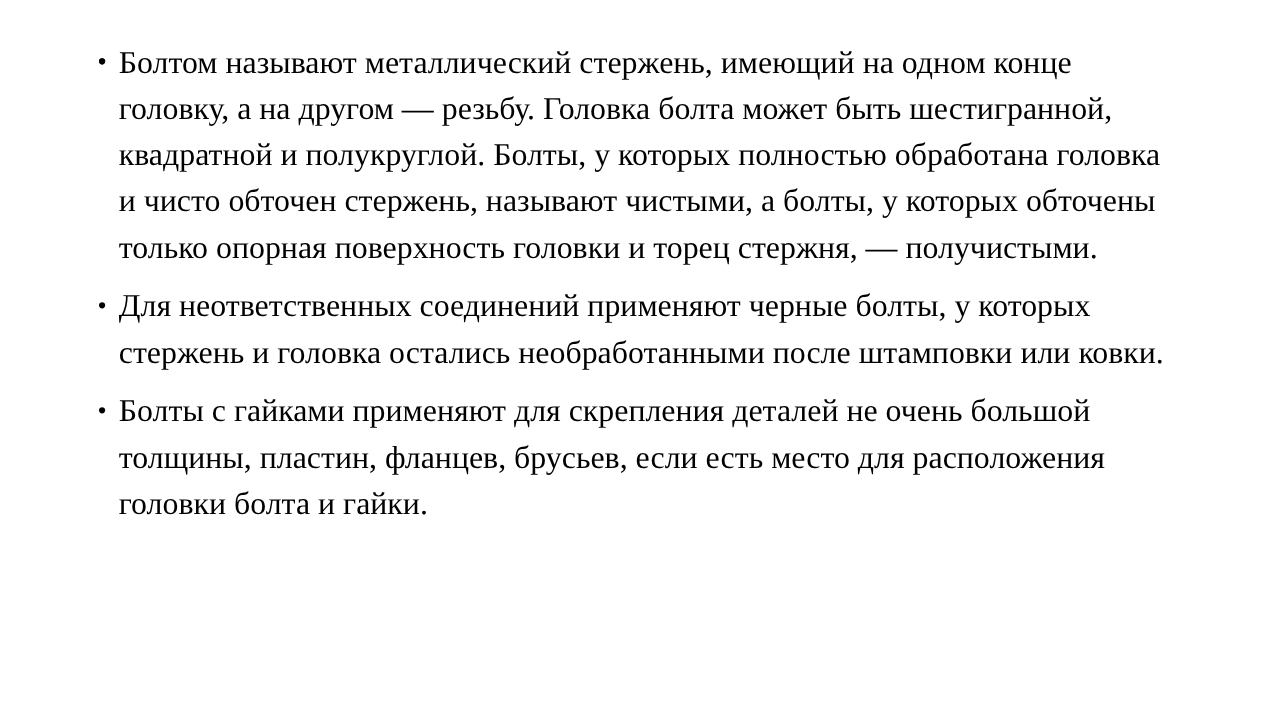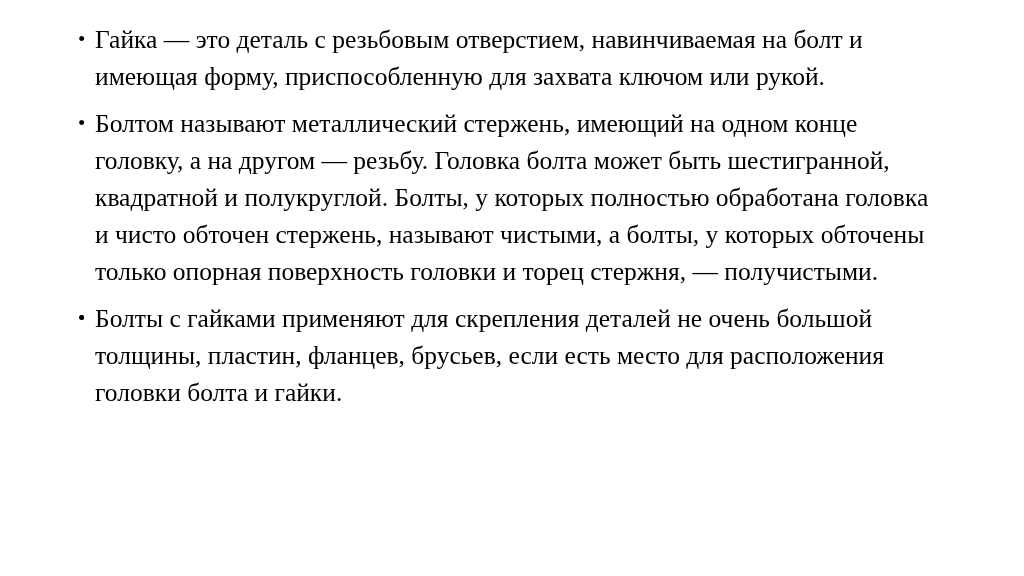--- a/index.html
+++ b/index.html
@@ -48,27 +48,27 @@
     display: inline;
   }
 </style>
 </head>
 <body>
 
 <div class="slide">
   <ul class="bullet-list">
     <li class="bullet-item">
       <span class="bullet-marker">•</span>
-      <span class="bullet-text">Гайка — это деталь с резьбовым отверстием, навинчиваемая на болт и имеющая форму, приспособленную для захвата ключом или рукой.</span>
     </li>
     <li class="bullet-item">
       <span class="bullet-marker">•</span>
       <span class="bullet-text">Болтом называют металлический стержень, имеющий на одном конце головку, а на другом — резьбу. Головка болта может быть шестигранной, квадратной и полукруглой. Болты, у которых полностью обработана головка и чисто обточен стержень, называют чистыми, а болты, у которых обточены только опорная поверхность головки и торец стержня, — получистыми.</span>
     </li>
     <li class="bullet-item">
       <span class="bullet-marker">•</span>
+      <span class="bullet-text">Для неответственных соединений применяют черные болты, у которых стержень и головка остались необработанными после штамповки или ковки.</span>
     </li>
     <li class="bullet-item">
       <span class="bullet-marker">•</span>
       <span class="bullet-text">Болты с гайками применяют для скрепления деталей не очень большой толщины, пластин, фланцев, брусьев, если есть место для расположения головки болта и гайки.</span>
     </li>
   </ul>
 </div>
 
 </body></html>

